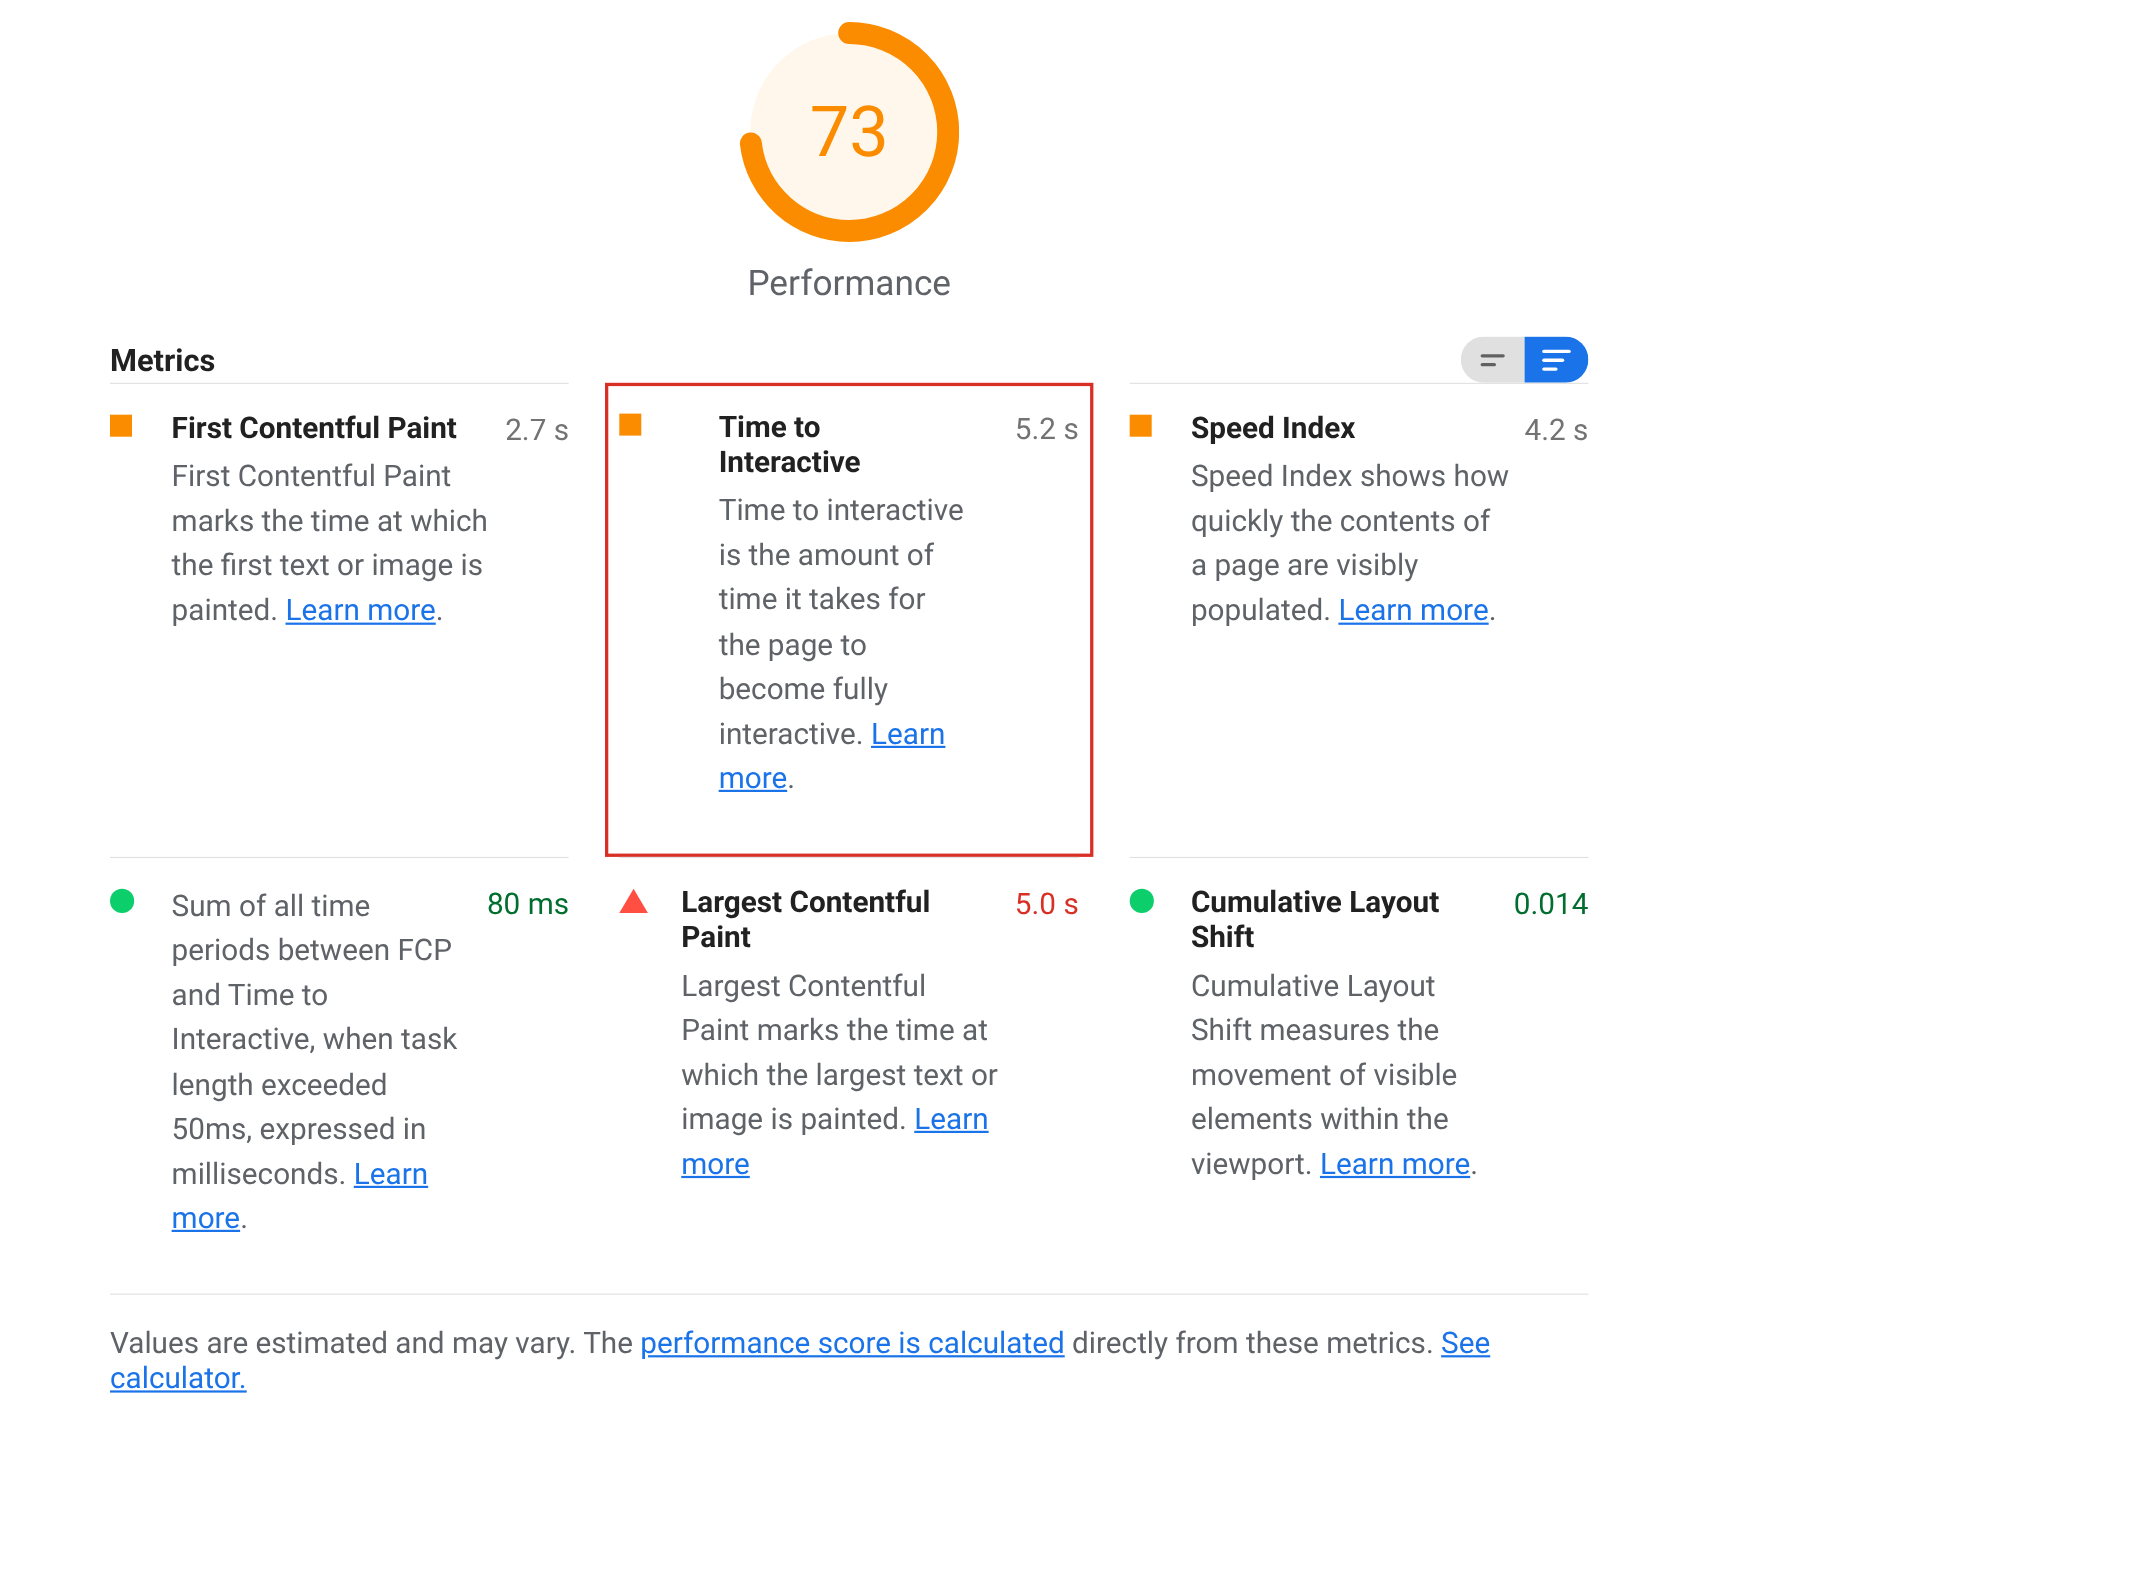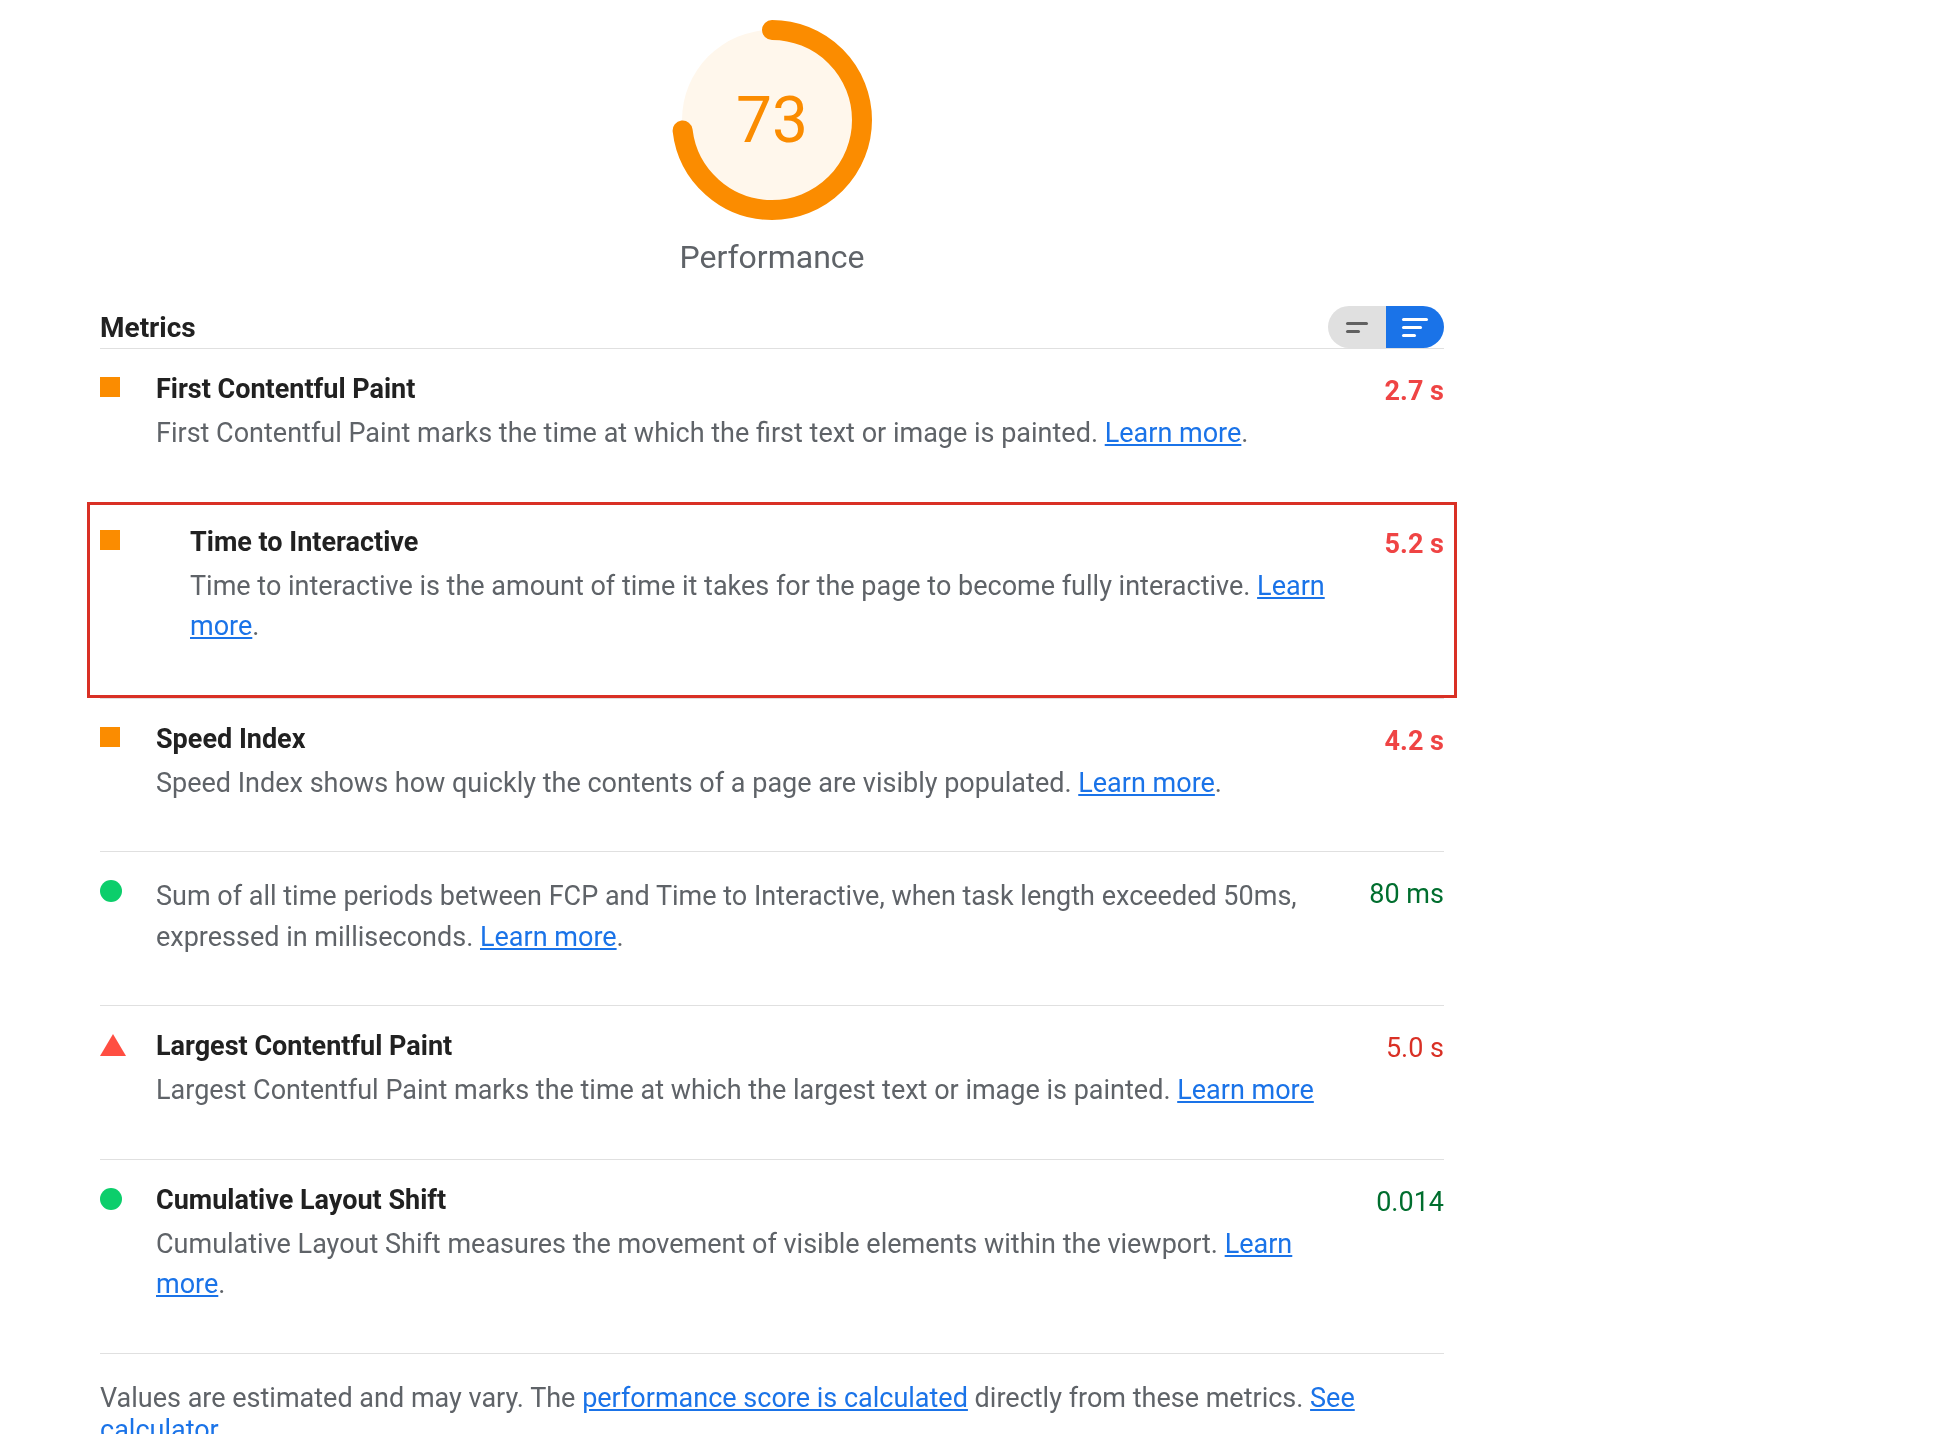--- a/index.html
+++ b/index.html
@@ -73,21 +73,21 @@
     display: flex;
     flex-direction: column;
     gap: 5px;
   }
   .tline { height: 3px; border-radius: 2px; }
   .toggle-off .tline { background: #616161; }
   .toggle-on  .tline { background: #fff; }
 
   .metrics-grid {
     display: grid;
-    grid-template-columns: 1fr;
+    grid-template-columns: 1fr 1fr 1fr;
     column-gap: 46px;
   }
   .metric {
     border-top: 1px solid #e0e0e0;
     padding: 24px 0 48px 0;
     display: flex;
     position: relative;
   }
   .metric.highlighted {
     border: 3px solid #d93025;
@@ -101,21 +101,21 @@
     flex: 0 0 56px;
     padding-top: 4px;
   }
   .body-col { flex: 1 1 auto; padding-right: 12px; }
   .value-col {
     flex: 0 0 auto;
     font-size: 27px;
     white-space: nowrap;
     padding-top: 2px;
   }
-  .value-orange { color: #ef4444; font-weight: bold; }
+  .value-orange { color: #737373; }
   .value-green  { color: #006e2e; }
   .value-red    { color: #d93025; }
   .metric-title {
     font-size: 27px;
     font-weight: 700;
     color: #212121;
     margin-bottom: 8px;
   }
   .metric-desc {
     font-size: 27px;

